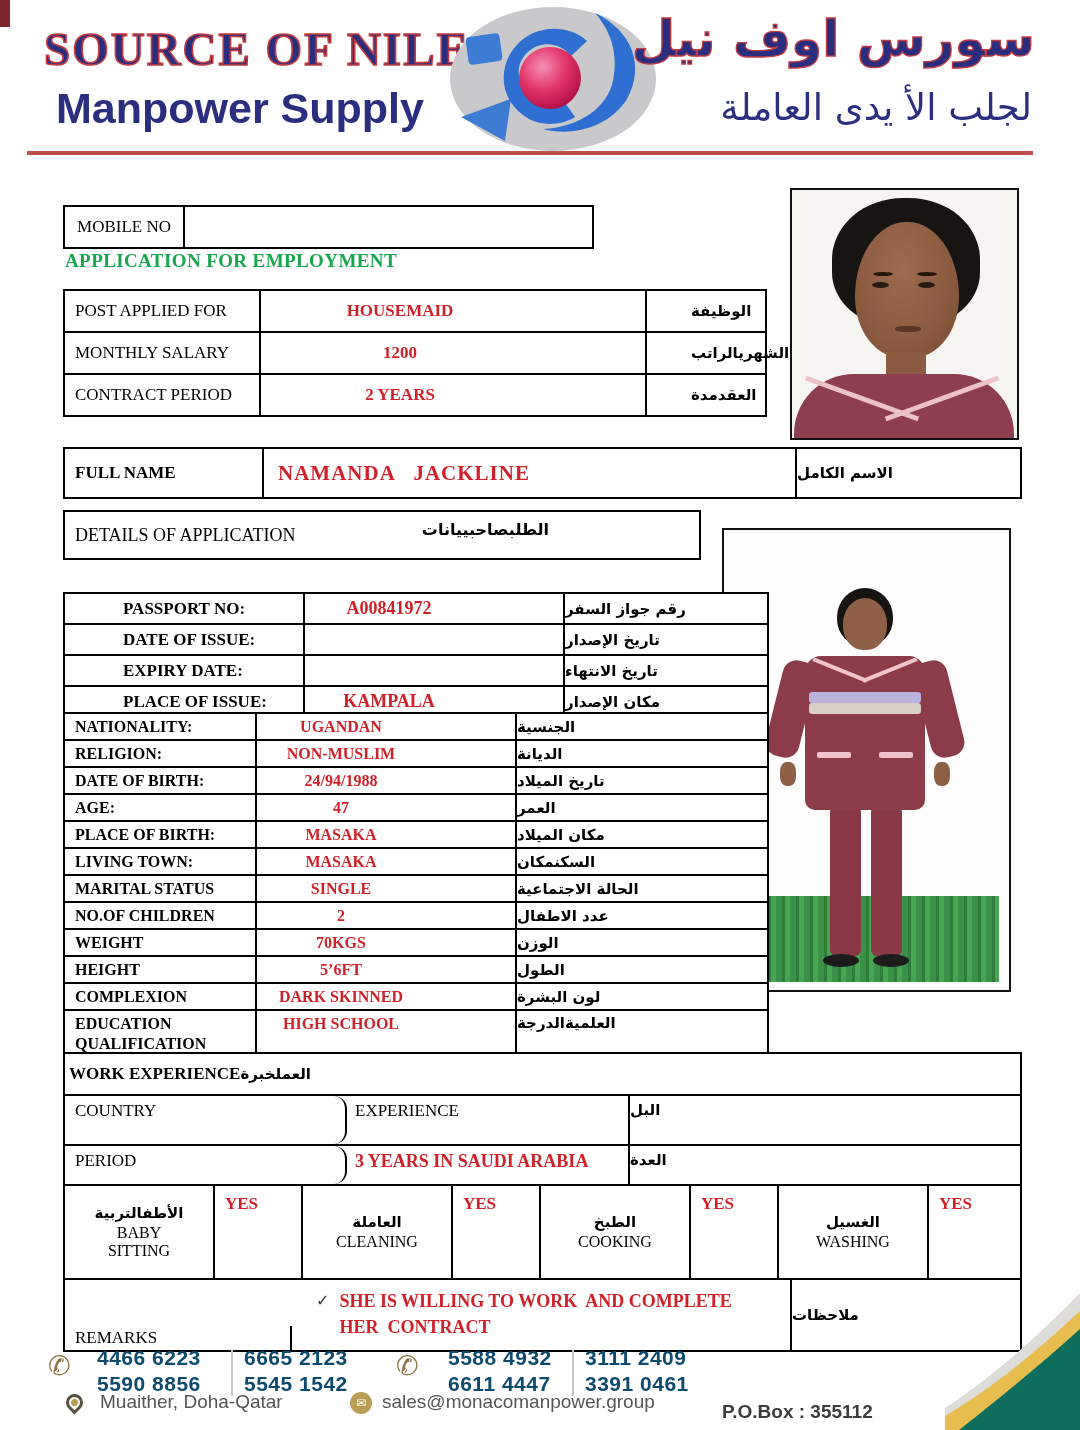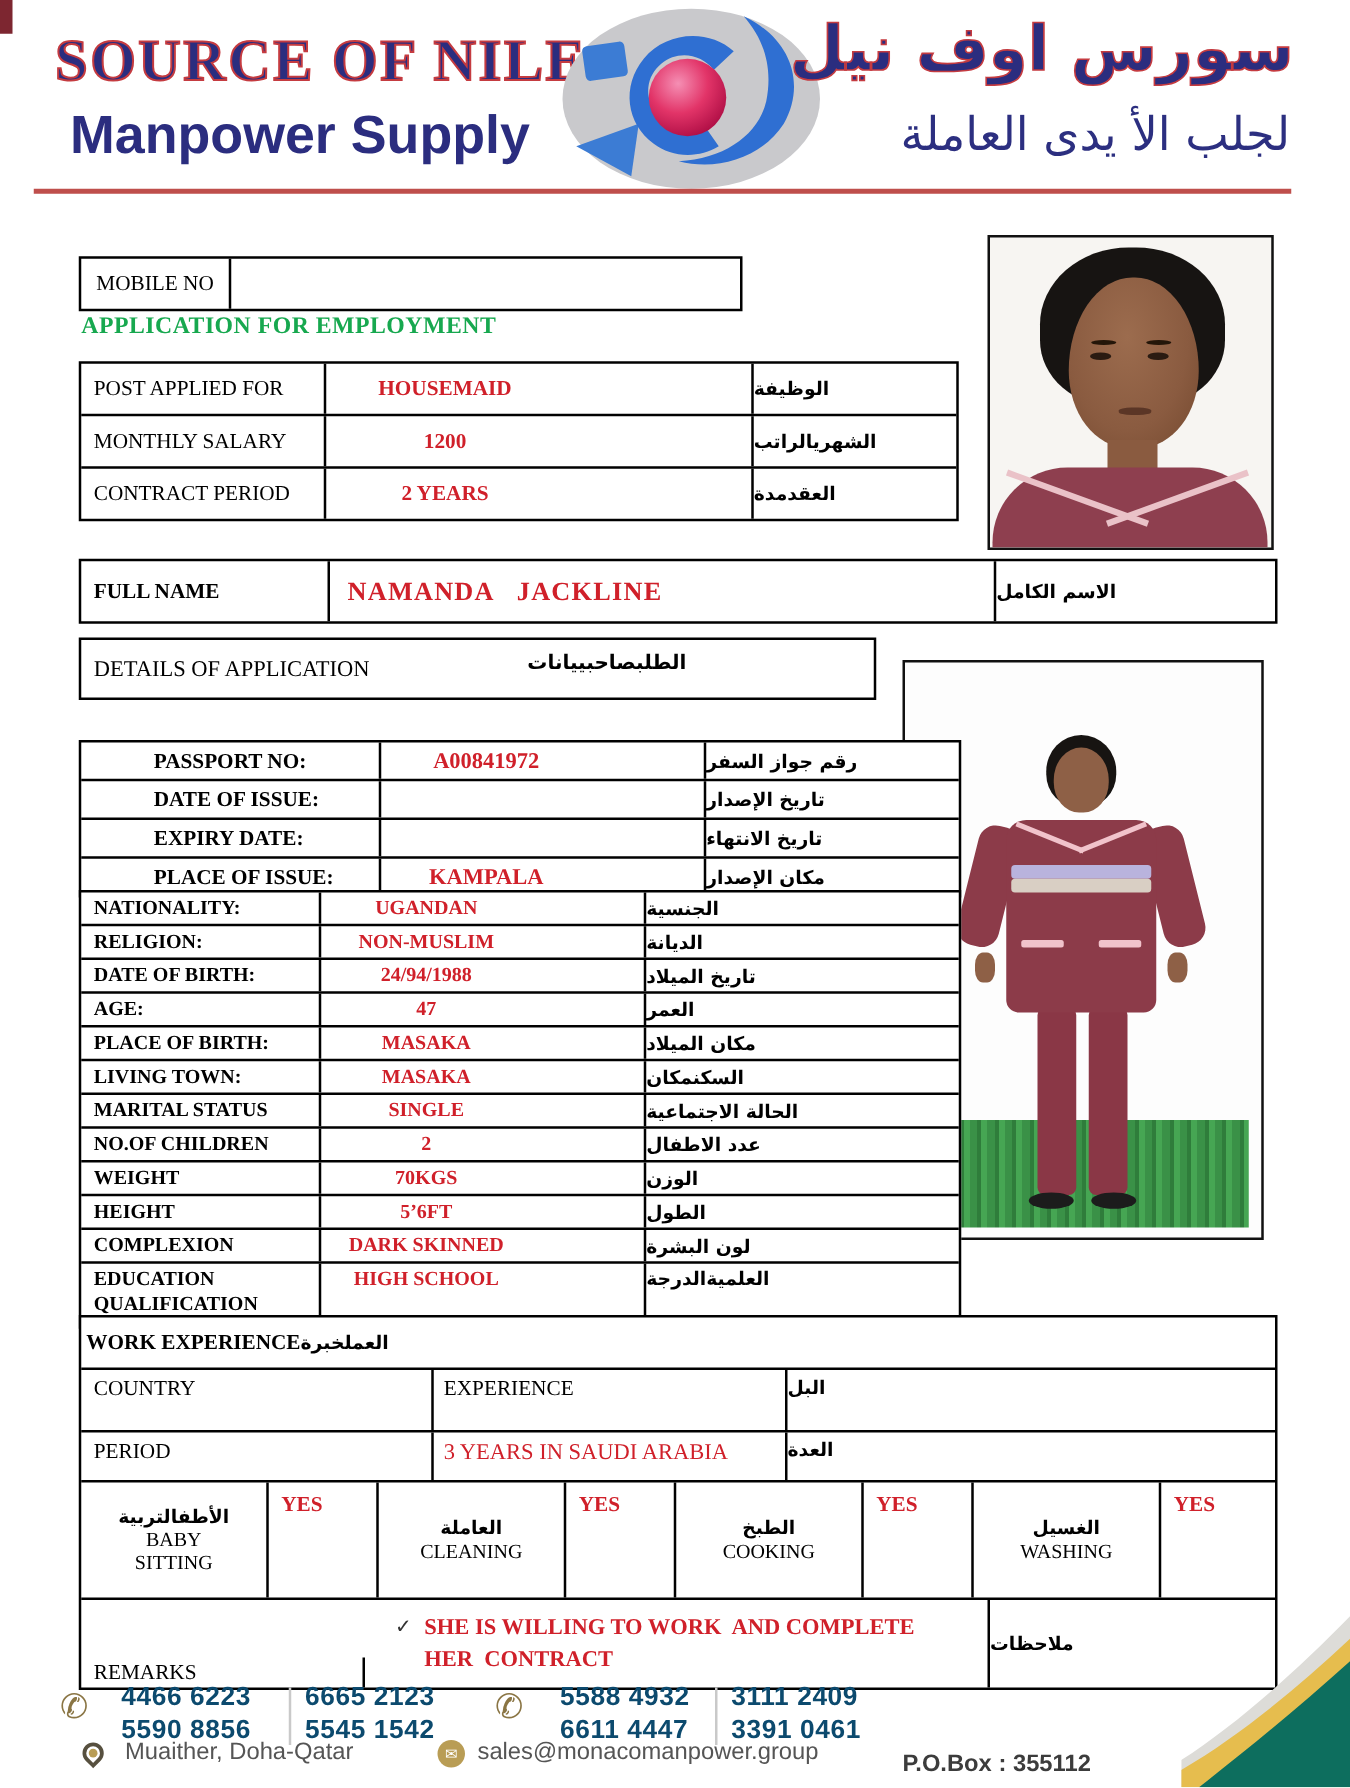--- a/index.html
+++ b/index.html
@@ -34,21 +34,21 @@
   .t-mobile{left:63px;top:205px;width:527px;}
   .t-mobile .tr{height:40px;}
   .t-mobile .td:first-child{flex:0 0 120px;justify-content:center;font-size:17px;}
   .t-mobile .td:last-child{flex:1;}
 
   .section-title{position:absolute;left:65px;top:250px;font-size:19px;font-weight:bold;
                  color:#17a84f;letter-spacing:0.4px;}
 
   
   .t-post{left:63px;top:289px;width:700px;}
-  .t-post .tr{height:40px;}
+  .t-post .tr{height:40px;gap:44px;}
   .t-post .lbl{flex:0 0 196px;font-size:17px;}
   .t-post .val{flex:0 0 342px;font-size:17px;padding-right:150px;}
   .t-post .arc{flex:1;}
 
   
   .t-name{left:63px;top:447px;width:955px;}
   .t-name .tr{height:48px;}
   .t-name .lbl{flex:0 0 199px;font-size:17px;font-weight:bold;}
   .t-name .val{flex:0 0 533px;justify-content:flex-start;padding-left:14px;font-size:21px;letter-spacing:1px;}
   .t-name .arc{flex:1;text-align:right;}
@@ -73,24 +73,24 @@
   .t-pers .tall .td{align-items:flex-start;padding-top:3px;line-height:1.25;}
 
   
   .t-work{left:63px;top:1052px;width:955px;}
   .w-head{height:40px;display:flex;align-items:center;border-bottom:2px solid #000;padding-left:4px;}
   .w-head .en{font-size:17px;font-weight:bold;}
   .w-head .arttl{font-size:15px;font-weight:bold;}
   .w-row2 .td,.w-row3 .td{align-items:flex-start;padding-top:5px;}
   .w-row2{height:48px;}
   .w-row3{height:38px;}
-  .w-c1{flex:0 0 282px;padding-left:10px;font-size:17px;}
+  .w-c1{flex:0 0 282px;padding-left:10px;font-size:17px;border-radius:13px;}
   .w-c2{flex:0 0 283px;padding-left:8px;font-size:17px;}
   .w-c3{flex:1;justify-content:flex-end;padding-right:8px;font-weight:bold;font-size:15px;}
-  .w-val{color:#d0202a;font-weight:normal;font-size:18px;}
+  .w-val{color:#d0202a;font-weight:bold;font-size:18px;}
   .w-skills{height:92px;}
   .sk{flex:0 0 150px;flex-direction:column;justify-content:center;text-align:center;border-right:2px solid #000;display:flex;box-sizing:border-box;}
   .sk .a{font-size:15px;font-weight:bold;}
   .sk .e{font-size:16px;margin-top:2px;}
   .sk .narrow{max-width:80px;margin:2px auto 0;}
   .yes{flex:0 0 88px;align-items:flex-start;padding:8px 0 0 10px;color:#d0202a;font-weight:bold;font-size:17px;}
   .yes:last-child{flex:1;}
   .w-remarks{height:70px;}
   .r-lbl{flex:0 0 227px;padding-left:10px;font-size:17px;margin-top:46px;}
   .r-val{flex:0 0 500px;align-items:flex-start;padding:8px 10px 0 24px;}

